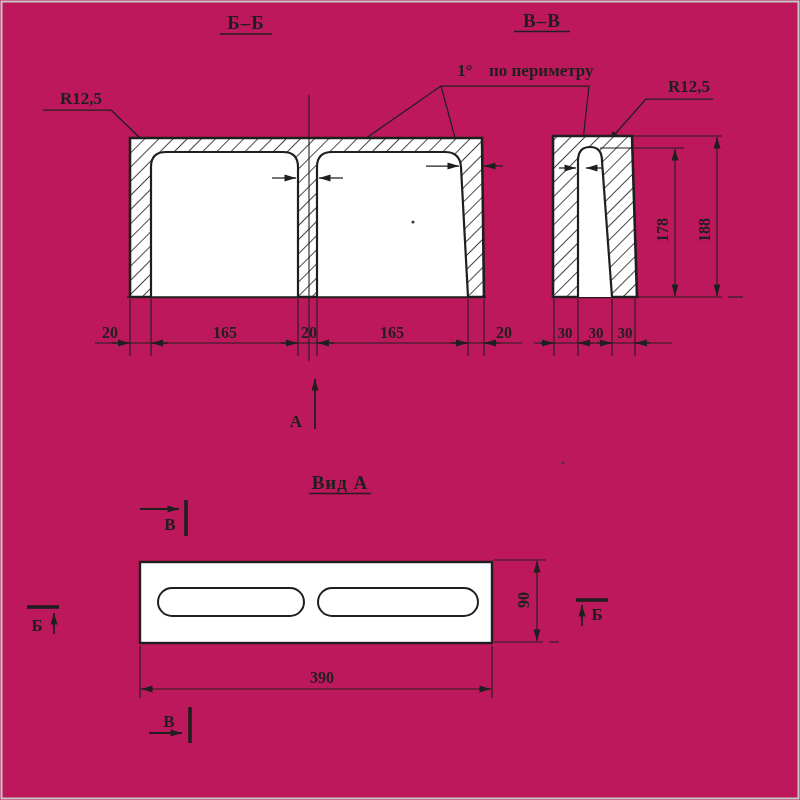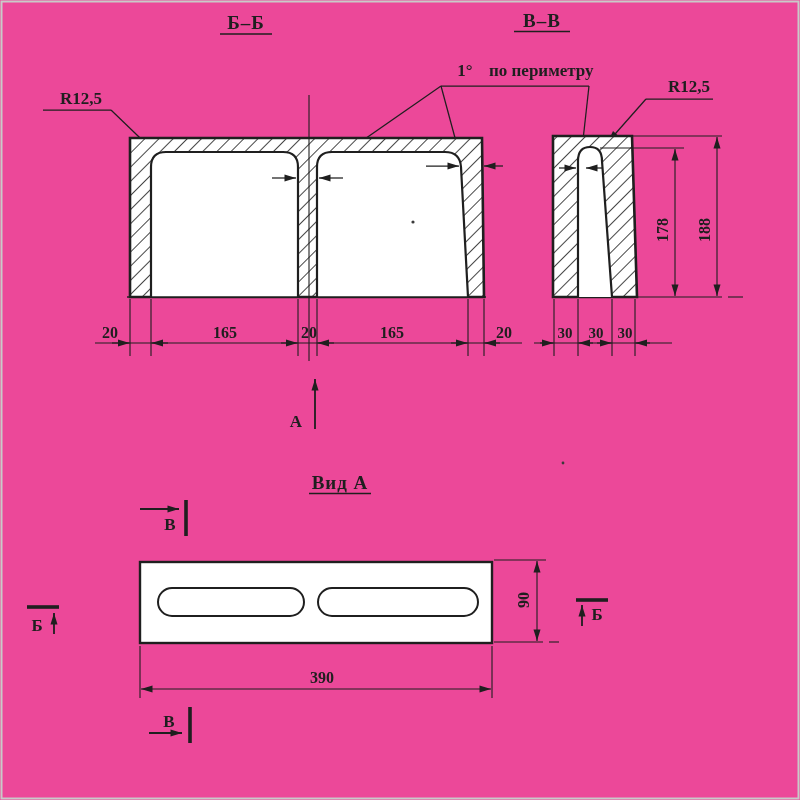--- a/index.html
+++ b/index.html
@@ -1,16 +1,16 @@
 <!DOCTYPE html>
 <html><head>
 <meta charset="utf-8">
 <style>
   html,body{margin:0;padding:0;background:#ffffff;}
-  .sheet{position:relative;width:800px;height:800px;background:#ec4899;overflow:hidden;}
+  .sheet{position:relative;width:800px;height:800px;background:#be185d;overflow:hidden;}
   svg{display:block;}
   text{font-family:"Liberation Serif","DejaVu Serif",serif;font-weight:bold;fill:#1f1f1f;}
   .t-title{font-size:19px;letter-spacing:1px;}
   .t-callout{font-size:17px;}
   .t-dim{font-size:16px;}
   .t-dim-s{font-size:15px;}
   .t-marker{font-size:17px;}
   .ln{stroke:#1f1f1f;stroke-width:1.25;fill:none;}
   .ln-thin{stroke:#1f1f1f;stroke-width:1.1;fill:none;}
   .ln-outline{stroke:#1f1f1f;stroke-width:2.6;}

